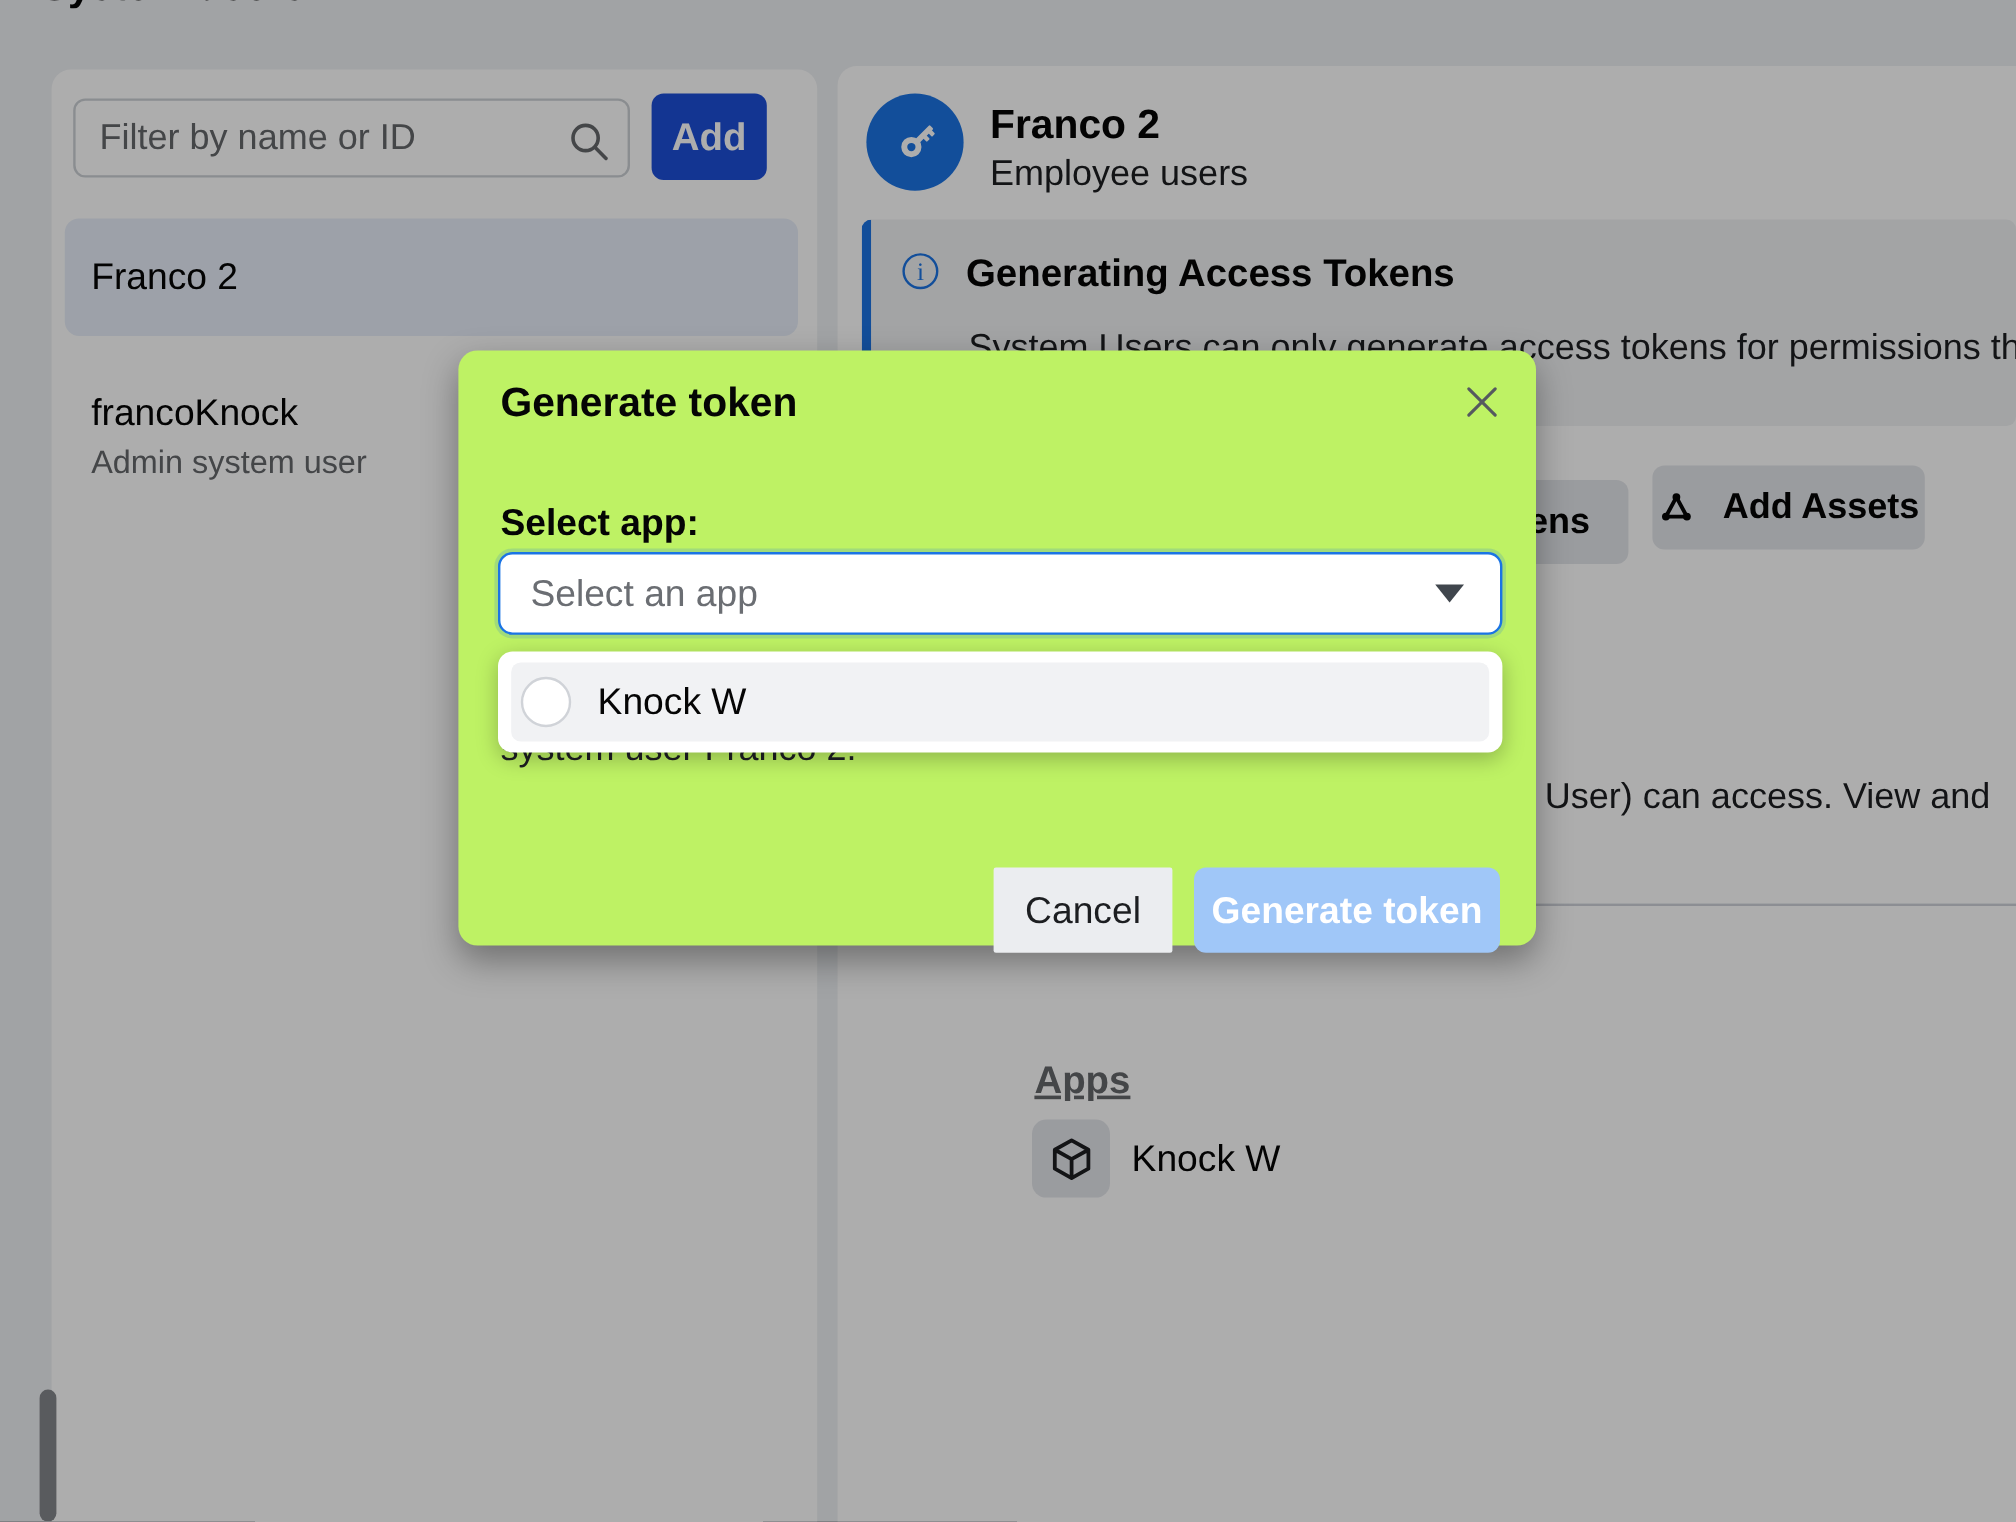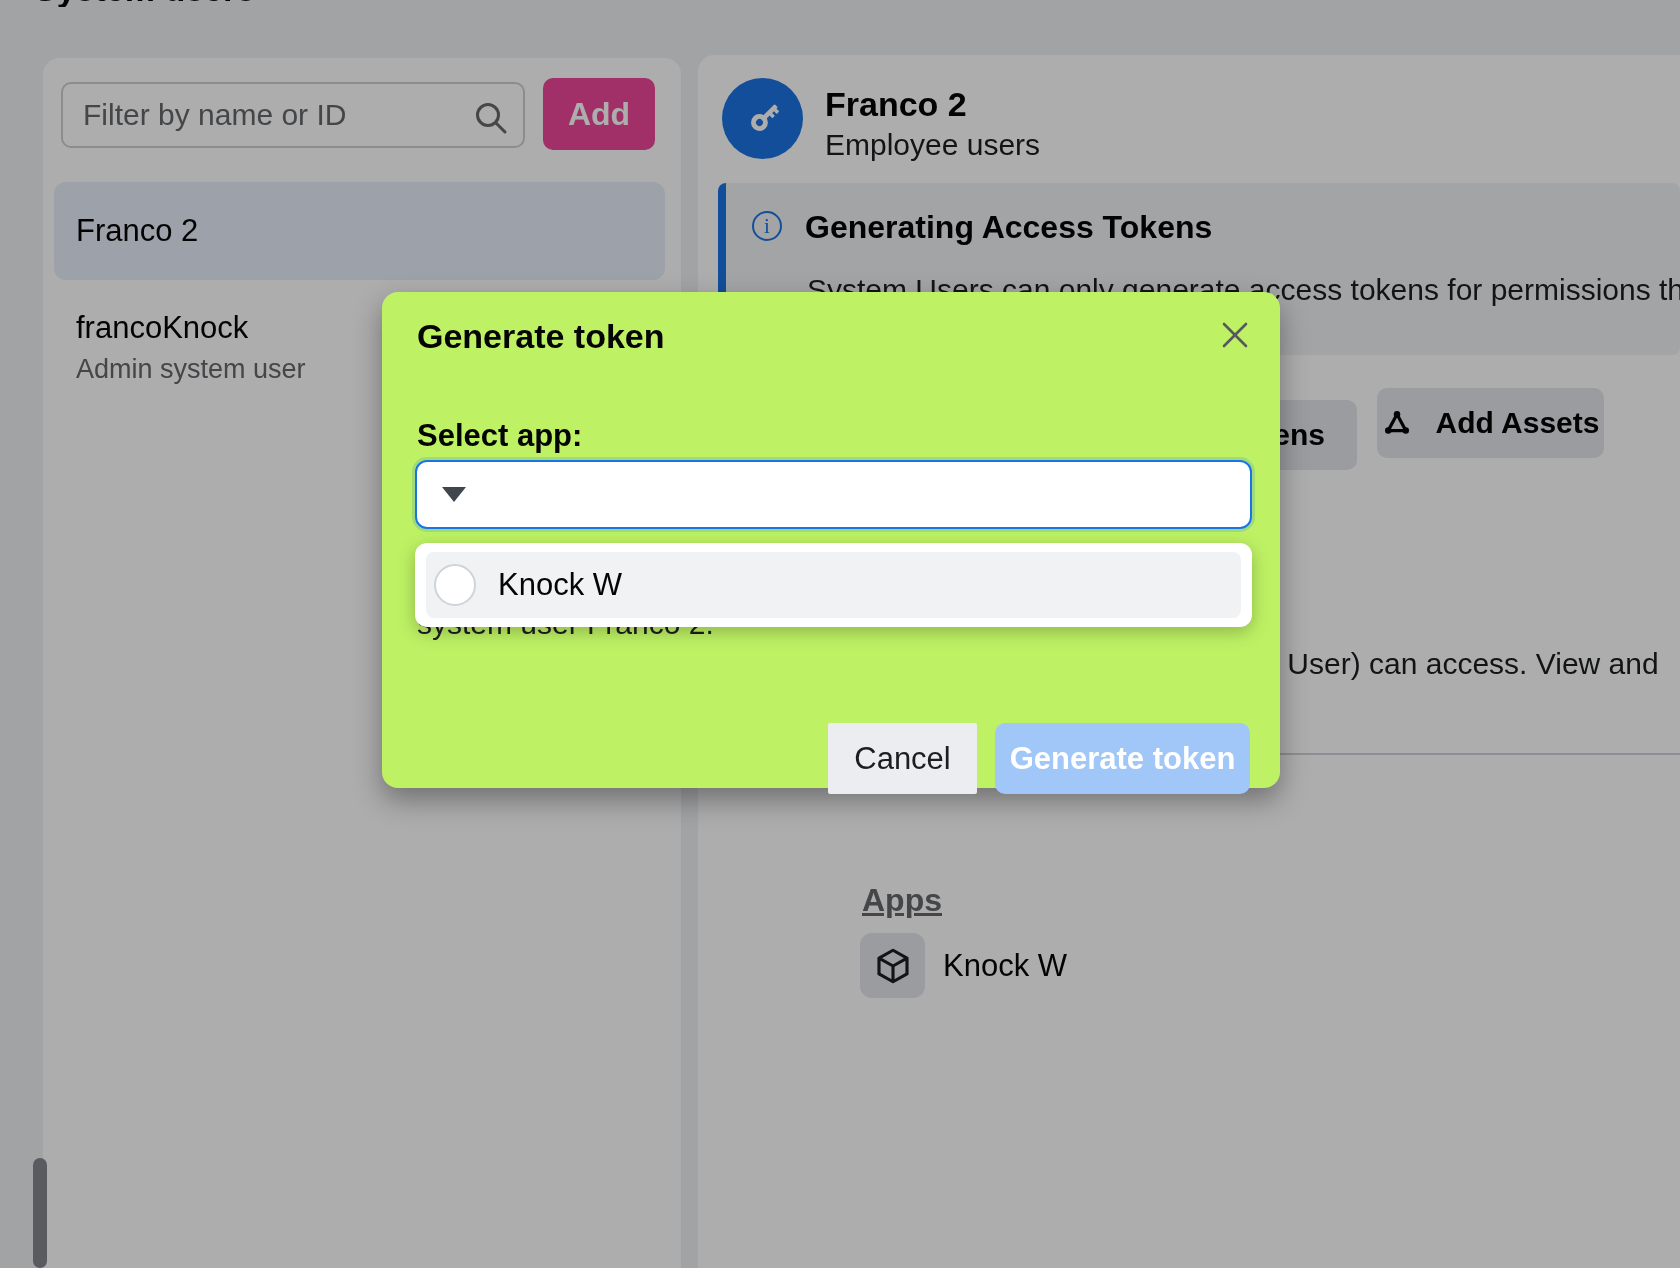--- a/index.html
+++ b/index.html
@@ -17,26 +17,26 @@
   #right-card { left:698px; top:55px; width:982px; height:1213px; border-radius:16px 0 0 0; }
 
   #clipped-heading { left:34px; top:0; width:300px; height:7px; overflow:hidden; }
   #clipped-heading span { display:block; margin-top:-30px; font-size:34px; font-weight:bold; color:#050505; }
 
   #filter-input { left:18px; top:24px; width:464px; height:66px; border:2px solid #ccd0d5;
     border-radius:10px; background:#fff; font-size:30px; color:#a16207; padding:0 62px 0 20px; outline:none; }
   #filter-input::placeholder { color:#65676b; }
   #search-icon { left:429px; top:42px; width:38px; height:38px; }
 
-  #add-btn { left:500px; top:20px; width:112px; height:72px; border-radius:10px; background:#ec4899;
+  #add-btn { left:500px; top:20px; width:96px; height:72px; border-radius:10px; background:#1d4ed8;
     color:#fff; font-size:32px; font-weight:bold; display:flex; align-items:center; justify-content:center; cursor:pointer; }
 
   .user-row { left:11px; width:611px; border-radius:12px; cursor:pointer; }
   #row-franco { top:124px; height:98px; background:#e7eef9; display:flex; align-items:center; padding-left:22px; }
-  #row-francoknock { top:244px; height:110px; padding:8px 0 0 22px; }
+  #row-francoknock { top:260px; height:110px; padding:8px 0 0 22px; }
   .user-name { font-size:31px; color:#050505; line-height:36px; }
   .user-sub  { font-size:27px; color:#65676b; line-height:30px; margin-top:8px; }
 
   #scrollbar-thumb { left:33px; top:1158px; width:14px; height:110px; border-radius:7px; background:#84878b; }
 
   
   #key-badge { left:24px; top:23px; width:81px; height:81px; border-radius:50%; background:#1b74e4;
     display:flex; align-items:center; justify-content:center; }
   #detail-title { left:127px; top:30px; font-size:34px; font-weight:bold; color:#050505; line-height:38px; }
   #detail-sub   { left:127px; top:73px; font-size:30px; color:#1c1e21; }
@@ -167,20 +167,21 @@
     <div class="abs" id="modal-close">
       <svg width="30" height="30" viewBox="0 0 30 30">
         <line x1="4" y1="4" x2="26" y2="26" stroke="#55595f" stroke-width="2.6" stroke-linecap="round"></line>
         <line x1="26" y1="4" x2="4" y2="26" stroke="#55595f" stroke-width="2.6" stroke-linecap="round"></line>
       </svg>
     </div>
 
     <div class="abs" id="select-label">Select app:</div>
 
     <div class="abs" id="app-select">
+      <span id="select-placeholder">Select an app</span>
       <span id="select-chevron"></span>
     </div>
 
     <div class="abs" id="modal-body-clipped">system user Franco 2.</div>
 
     <div class="abs" id="select-menu">
       <div id="option-row">
         <span id="option-radio"></span>
         <span id="option-label">Knock W</span>
       </div>

